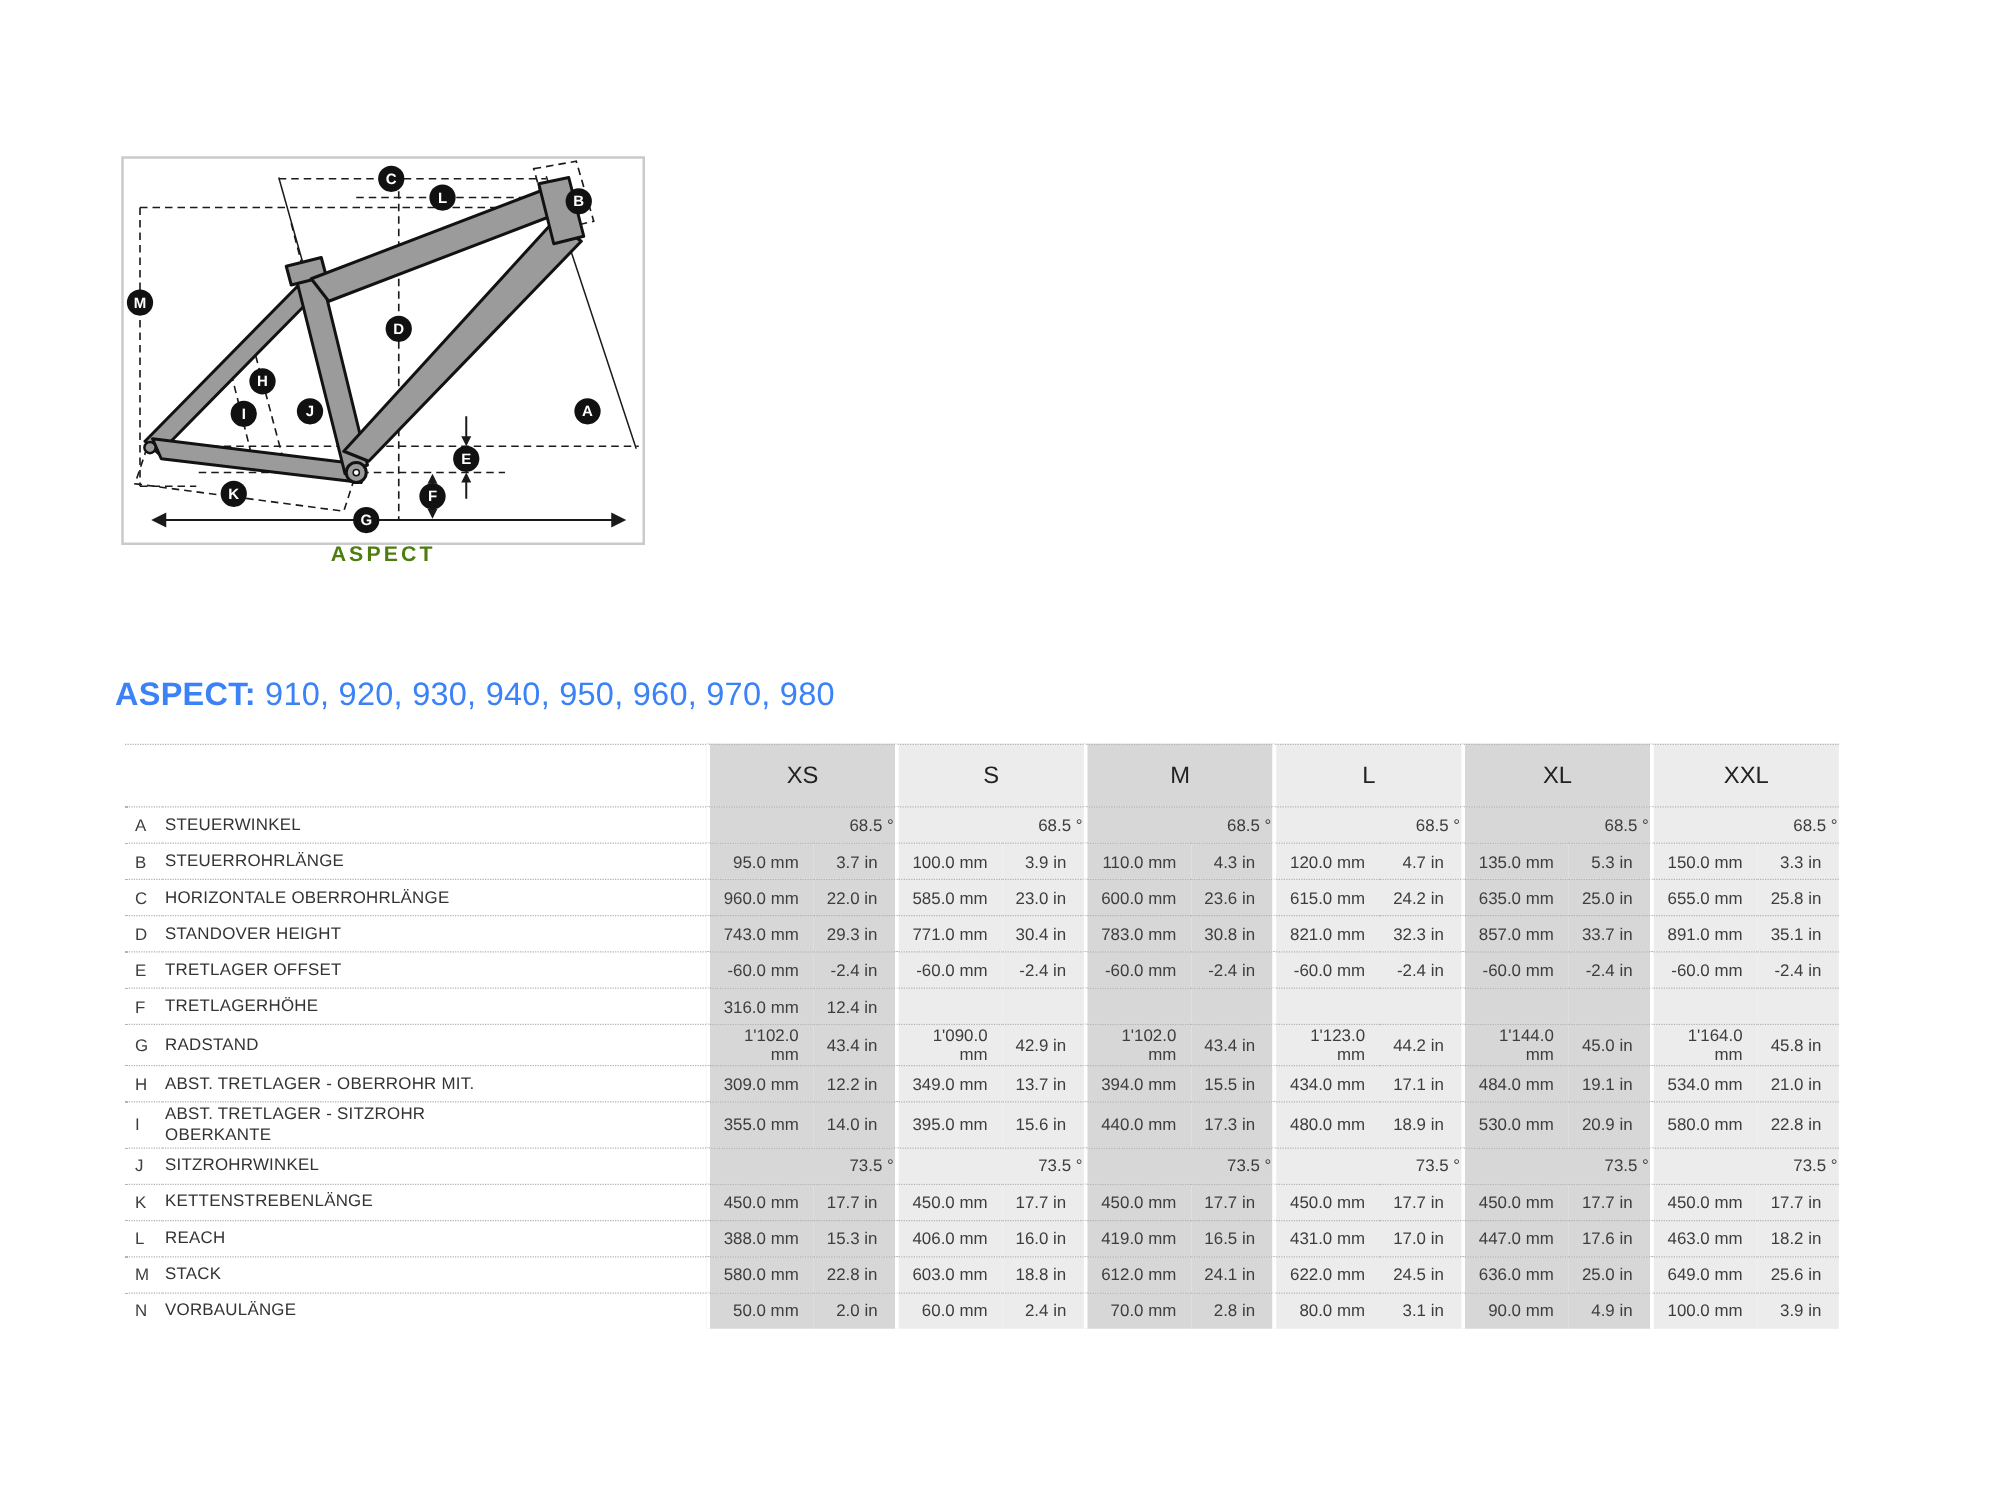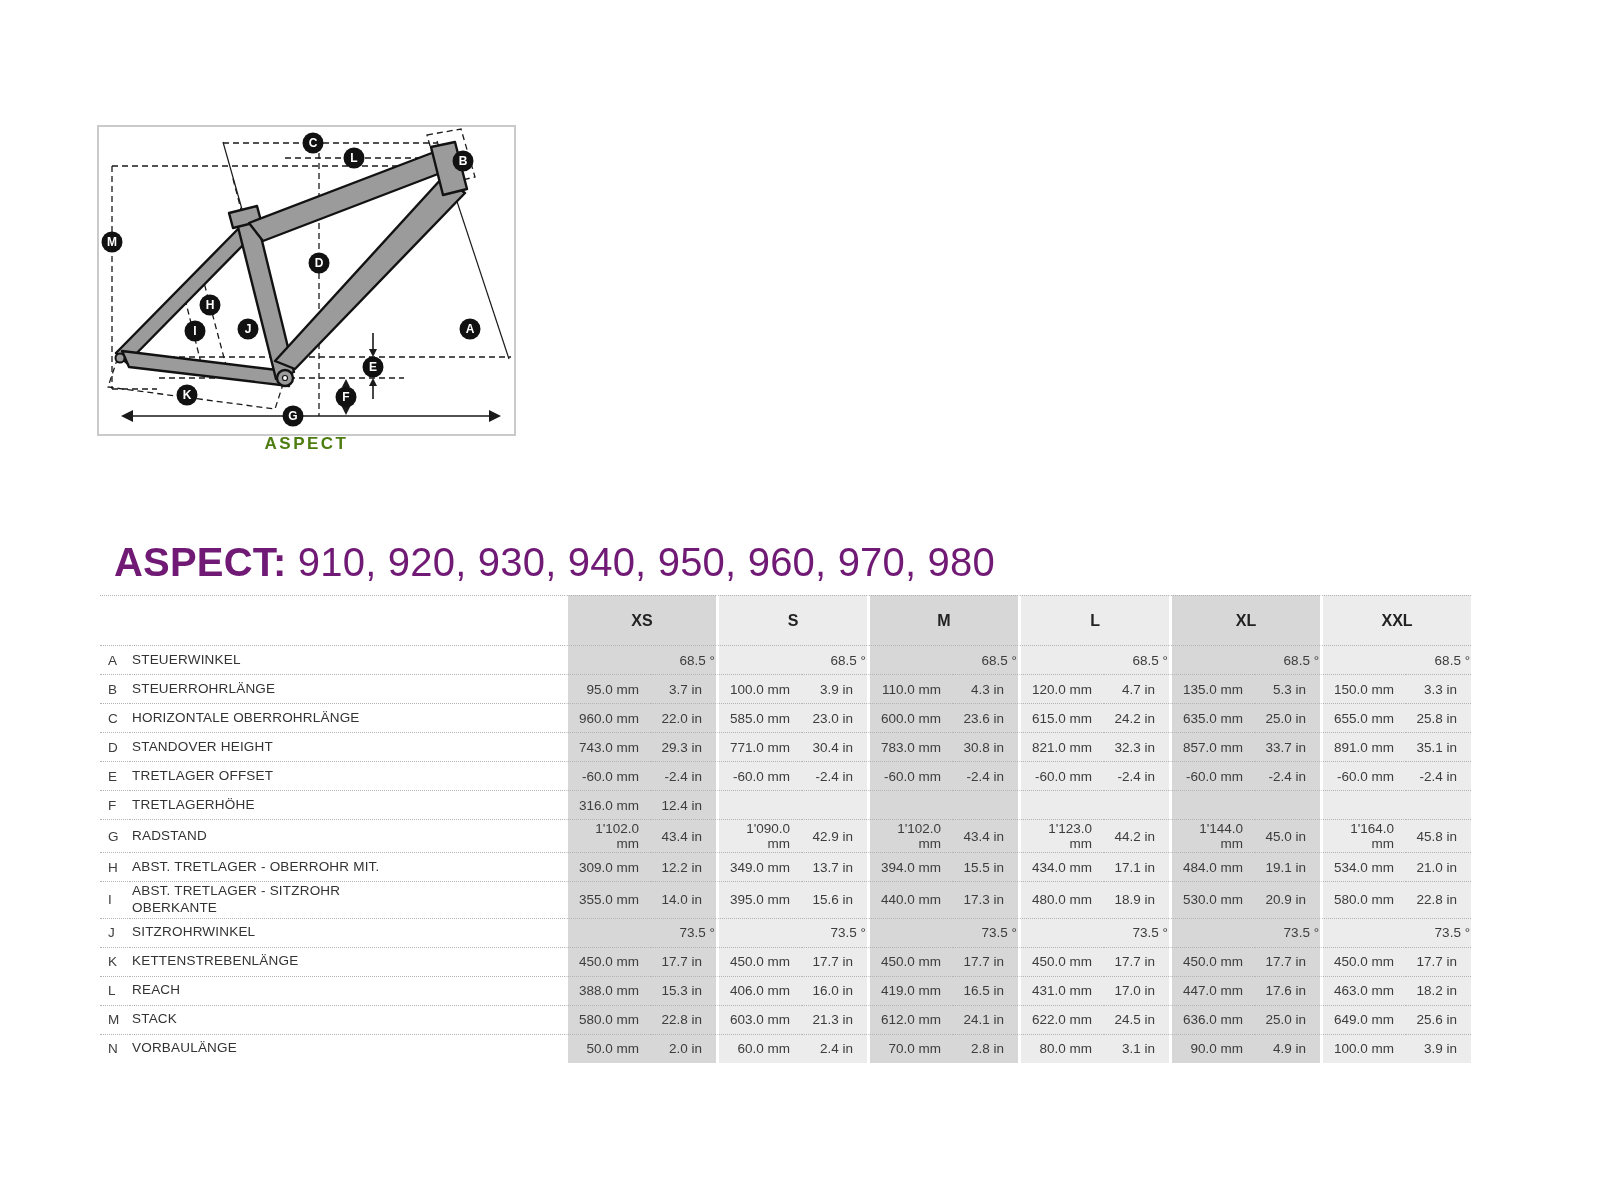--- a/index.html
+++ b/index.html
@@ -11,33 +11,33 @@
   .diagram{
     position:absolute;left:97px;top:125px;width:415px;height:307px;
     border:2px solid #c9cacc;background:#fff;box-sizing:content-box;
   }
   .diagram svg{display:block;width:415px;height:307px;}
   .diagram-caption{
     position:absolute;left:97px;top:434px;width:419px;text-align:center;
     font-size:17px;font-weight:600;letter-spacing:2.5px;color:#4d7c0f;
   }
   
-  .title{position:absolute;left:114px;top:540px;font-size:40px;color:#701a75;letter-spacing:0.2px;}
+  .title{position:absolute;left:92px;top:540px;font-size:26px;color:#3b82f6;letter-spacing:0.2px;}
   .title .b{font-weight:700;}
   .title .r{font-weight:400;}
   
   .geo-wrap{position:absolute;left:100px;top:595px;width:1371px;}
   table.geo{border-collapse:separate;border-spacing:0;table-layout:fixed;width:1371px;font-size:13.5px;}
   table.geo col.c-letter{width:30px;}
   table.geo col.c-label{width:435px;}
   table.geo col.c-mm{width:86px;}
   table.geo col.c-in{width:65px;}
   table.geo th,table.geo td{box-sizing:border-box;vertical-align:middle;font-weight:400;}
   table.geo thead th{
-    height:50px;font-size:16px;font-weight:700;text-align:center;color:#222;
+    height:50px;font-size:19px;font-weight:400;text-align:center;color:#222;
     border-top:1px dotted #b3b3b3;
   }
   table.geo thead th.corner{background:#fff;}
   table.geo tbody td{height:29px;border-top:1px dotted #b3b3b3;color:#3d3d3d;}
   table.geo td.letter{padding-left:8px;color:#3d3d3d;}
   table.geo td.label{
     padding-left:2px;letter-spacing:0.2px;color:#333;text-transform:uppercase;
     white-space:pre-line;line-height:1.25;
   }
   table.geo .cdark{background:var(--shade-dark,#d7d7d7);}
@@ -370,21 +370,21 @@
             <td class="in cdark">17.6 in</td>
             <td class="mm gstart clight">463.0 mm</td>
             <td class="in clight">18.2 in</td>
           </tr>
           <tr>
             <td class="letter">M</td>
             <td class="label">STACK</td>
             <td class="mm gstart cdark">580.0 mm</td>
             <td class="in cdark">22.8 in</td>
             <td class="mm gstart clight">603.0 mm</td>
-            <td class="in clight">21.3 in</td>
+            <td class="in clight">18.8 in</td>
             <td class="mm gstart cdark">612.0 mm</td>
             <td class="in cdark">24.1 in</td>
             <td class="mm gstart clight">622.0 mm</td>
             <td class="in clight">24.5 in</td>
             <td class="mm gstart cdark">636.0 mm</td>
             <td class="in cdark">25.0 in</td>
             <td class="mm gstart clight">649.0 mm</td>
             <td class="in clight">25.6 in</td>
           </tr>
           <tr>

